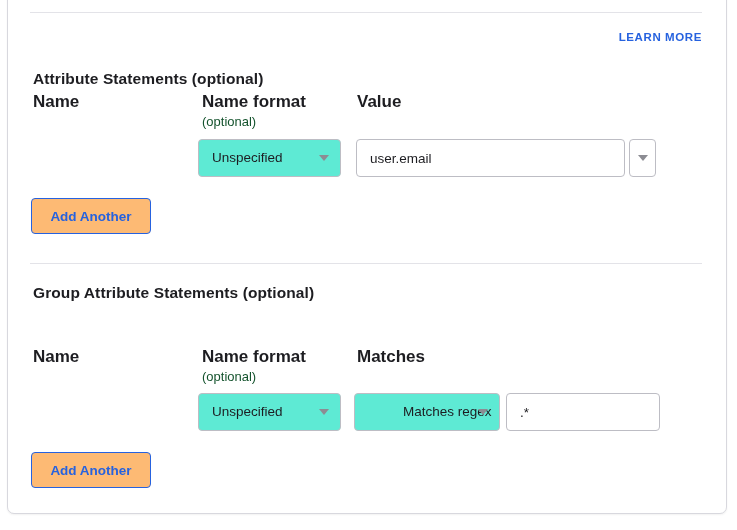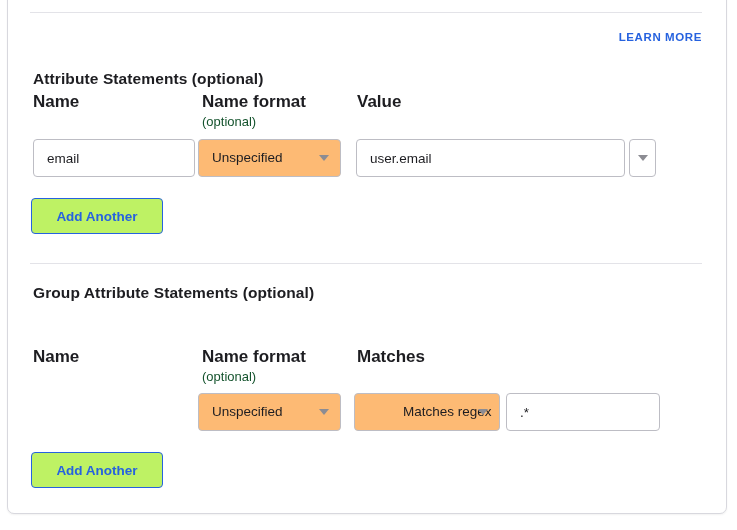--- a/index.html
+++ b/index.html
@@ -65,21 +65,21 @@
     font-size: 13.5px;
     color: #1d1d21;
     padding: 0 13px;
     outline: none;
   }
   .select-box {
     position: absolute;
     height: 38px;
     border: 1px solid #bdbdc4;
     border-radius: 4px;
-    background: #fdba74;
+    background: #5eead4;
     font-size: 13.5px;
     color: #1d1d21;
     line-height: 36px;
     padding: 0 30px 0 13px;
     cursor: pointer;
     white-space: nowrap;
     overflow: hidden;
   }
   .caret {
     position: absolute;
@@ -95,22 +95,22 @@
     width: 27px; height: 38px;
     border: 1px solid #bdbdc4;
     border-radius: 4px;
     background: #ffffff;
     cursor: pointer;
   }
   .dd-button .caret { right: 50%; margin-right: -5px; }
   .add-btn {
     position: absolute;
     left: 31px;
-    width: 132px; height: 36px;
-    background: #bef264;
+    width: 120px; height: 36px;
+    background: #fdba74;
     border: 1px solid #2662df;
     border-radius: 4px;
     color: #2662df;
     font-family: "Liberation Sans", sans-serif;
     font-size: 13.5px;
     font-weight: bold;
     cursor: pointer;
   }
 </style>
 </head>
@@ -123,21 +123,20 @@
 
   <div class="section-title" style="top:42px;margin-top:28px;">Attribute Statements (optional)</div>
 
   <a class="learn-more">LEARN MORE</a>
 
   <div class="col-label" style="left:33px; top:92px;">Name</div>
   <div class="col-label" style="left:202px; top:92px;">Name format</div>
   <div class="col-note" style="left:202px; top:114px;">(optional)</div>
   <div class="col-label" style="left:357px; top:92px;">Value</div>
 
-  <input class="text-input" style="left: 33px; top: 139px; width: 162px;" type="text" value="email">
 
   <div class="select-box" style="left:198px; top:139px; width:143px;">
     <span>Unspecified</span>
     <span class="caret"></span>
   </div>
 
   <input class="text-input" style="left: 356px; top: 139px; width: 269px;" type="text" value="user.email">
   <div class="dd-button" style="left:629px; top:139px;">
     <span class="caret"></span>
   </div>

